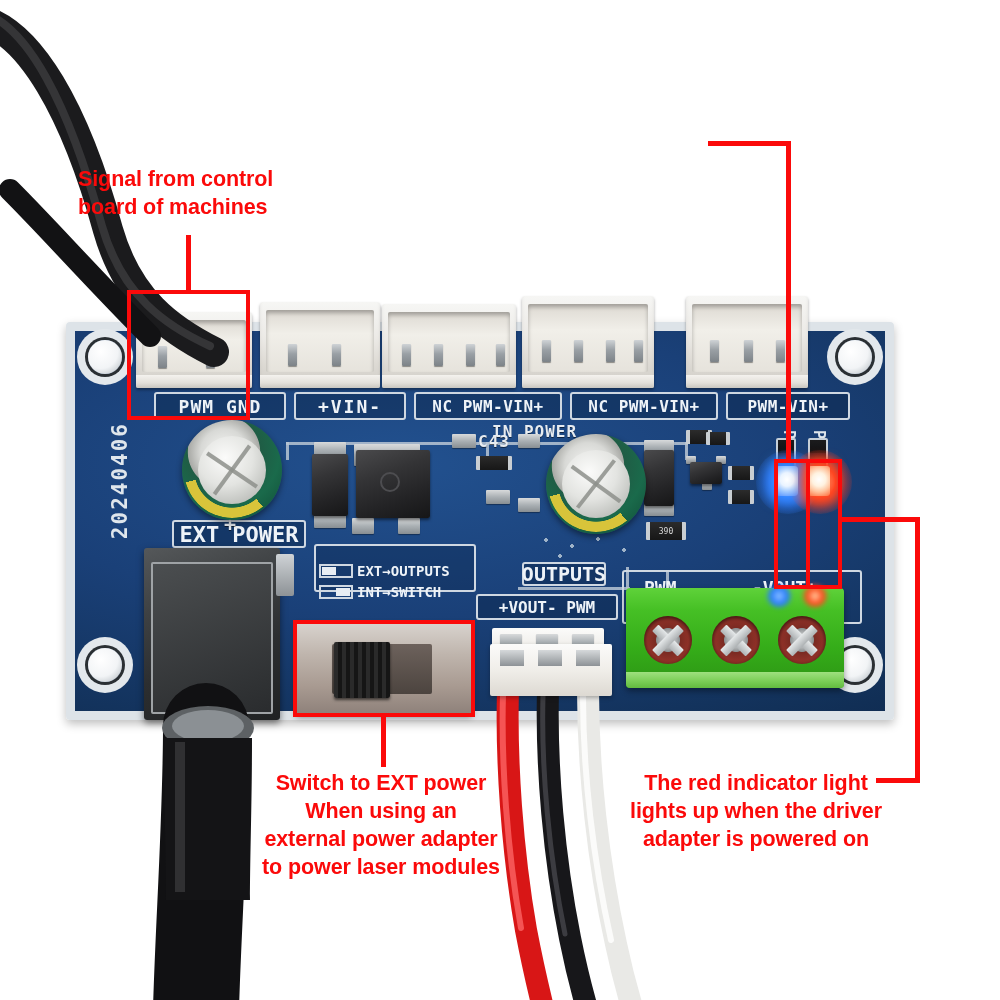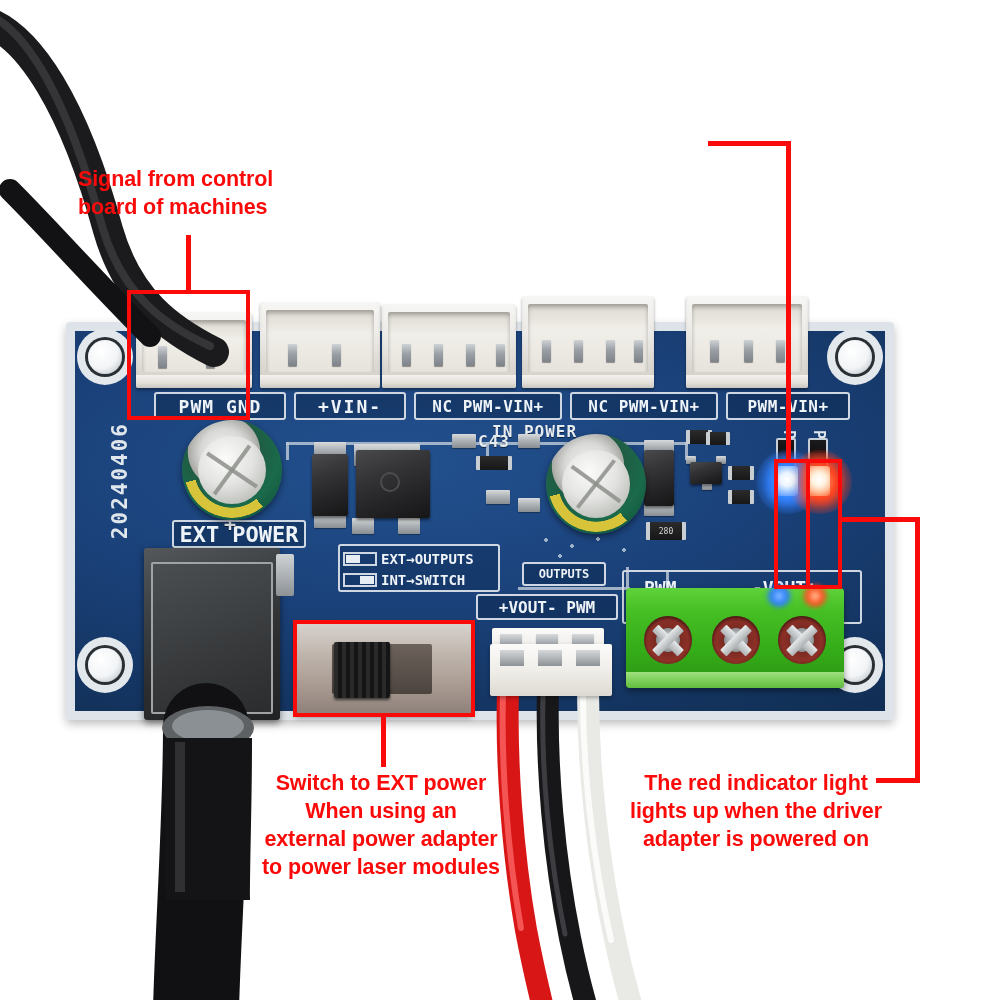--- a/index.html
+++ b/index.html
@@ -290,37 +290,37 @@
     <div class="silkbox" style="left:88px;top:70px;width:132px;height:28px;font-size:18px;letter-spacing:1px;">PWM GND</div>
     <div class="silkbox" style="left:228px;top:70px;width:112px;height:28px;font-size:18px;letter-spacing:2px;">+VIN-</div>
     <div class="silkbox" style="left:348px;top:70px;width:148px;height:28px;font-size:16px;letter-spacing:0.5px;">NC PWM-VIN+</div>
     <div class="silkbox" style="left:504px;top:70px;width:148px;height:28px;font-size:16px;letter-spacing:0.5px;">NC PWM-VIN+</div>
     <div class="silkbox" style="left:660px;top:70px;width:124px;height:28px;font-size:16px;letter-spacing:0.5px;">PWM-VIN+</div>
 
     <div class="silk" style="left:426px;top:100px;font-size:16px;">IN POWER</div>
 
     <div class="silkbox" style="left:106px;top:198px;width:134px;height:28px;font-size:22px;">EXT POWER</div>
 
-    <div class="silkbox" style="left:248px;top:222px;width:162px;height:48px;display:block;padding:2px 3px;background:rgba(12,38,74,.35);margin-left:24px;">
+    <div class="silkbox" style="left:248px;top:222px;width:162px;height:48px;display:block;padding:14px 3px;background:rgba(12,38,74,.35);">
       <div style="display:flex;align-items:center;gap:4px;height:21px;">
         <span style="width:34px;height:14px;border:2px solid #cfd8e2;box-sizing:border-box;display:block;position:relative;">
           <span style="position:absolute;left:1px;top:1px;width:14px;height:8px;background:#e7edf3;display:block;"></span>
         </span>
         <span style="font-size:14px;letter-spacing:0px;">EXT→OUTPUTS</span>
       </div>
       <div style="display:flex;align-items:center;gap:4px;height:21px;">
         <span style="width:34px;height:14px;border:2px solid #cfd8e2;box-sizing:border-box;display:block;position:relative;">
           <span style="position:absolute;right:1px;top:1px;width:14px;height:8px;background:#e7edf3;display:block;"></span>
         </span>
         <span style="font-size:14px;letter-spacing:0px;">INT→SWITCH</span>
       </div>
     </div>
 
 
-    <div class="silkbox" style="left:456px;top:240px;width:84px;height:24px;font-size:12px;">OUTPUTS</div>
+    <div class="silkbox" style="left:456px;top:240px;width:84px;height:24px;font-size:20px;">OUTPUTS</div>
     <div class="silkbox" style="left:410px;top:272px;width:142px;height:26px;font-size:16px;">+VOUT-  PWM</div>
 
     <div class="silkbox" style="left:556px;top:248px;width:240px;height:54px;display:block;background:none;">
       <span style="position:absolute;left:20px;top:5px;font-size:18px;">PWM</span>
       <span style="position:absolute;left:128px;top:5px;font-size:18px;">-VOUT+</span>
     </div>
 
     <div class="vtext" style="left:714px;top:108px;font-size:15px;letter-spacing:1px;">PWM</div>
     <div class="vtext" style="left:744px;top:108px;font-size:15px;letter-spacing:1px;">PWR</div>
 
@@ -350,21 +350,21 @@
     <div class="pad" style="left:248px;top:120px;width:32px;height:16px;"></div>
     <div class="pad" style="left:248px;top:190px;width:32px;height:16px;"></div>
 
     <div class="blk" style="left:578px;top:128px;width:30px;height:56px;"></div>
     <div class="pad" style="left:578px;top:118px;width:30px;height:14px;"></div>
     <div class="pad" style="left:578px;top:180px;width:30px;height:14px;"></div>
 
     <div class="silk" style="left:412px;top:110px;font-size:16px;">C43</div>
     <div class="res" style="left:410px;top:134px;width:36px;height:14px;"></div>
 
-    <div class="res" style="left:580px;top:200px;width:40px;height:18px;font-size:8px;">280</div>
+    <div class="res" style="left:580px;top:200px;width:40px;height:18px;font-size:8px;">390</div>
 
     <div class="pad" style="left:386px;top:112px;width:24px;height:14px;"></div>
     <div class="pad" style="left:420px;top:168px;width:24px;height:14px;"></div>
     <div class="pad" style="left:452px;top:112px;width:22px;height:14px;"></div>
     <div class="pad" style="left:452px;top:176px;width:22px;height:14px;"></div>
 
     <div class="blk" style="left:624px;top:140px;width:32px;height:22px;"></div>
     <div class="pad" style="left:620px;top:134px;width:10px;height:8px;"></div>
     <div class="pad" style="left:650px;top:134px;width:10px;height:8px;"></div>
     <div class="pad" style="left:636px;top:160px;width:10px;height:8px;"></div>

